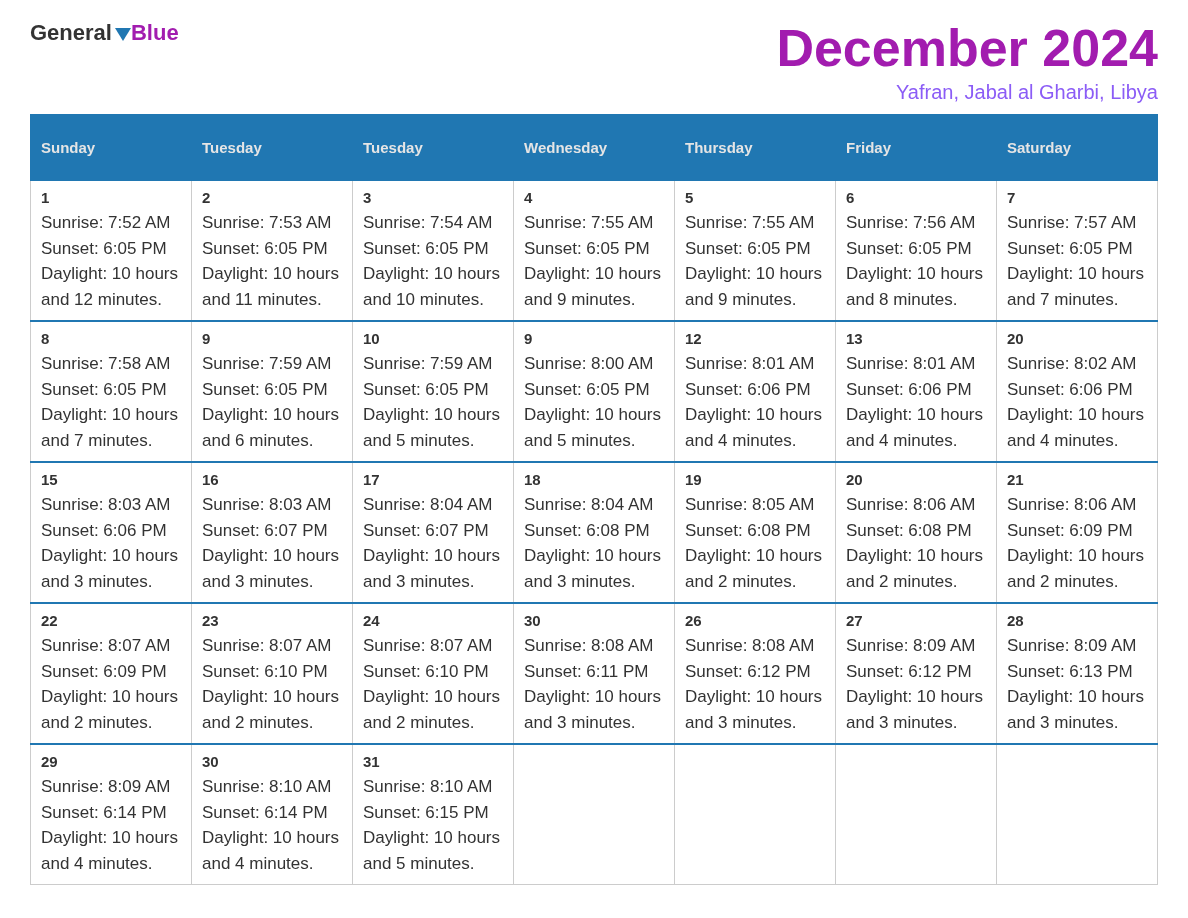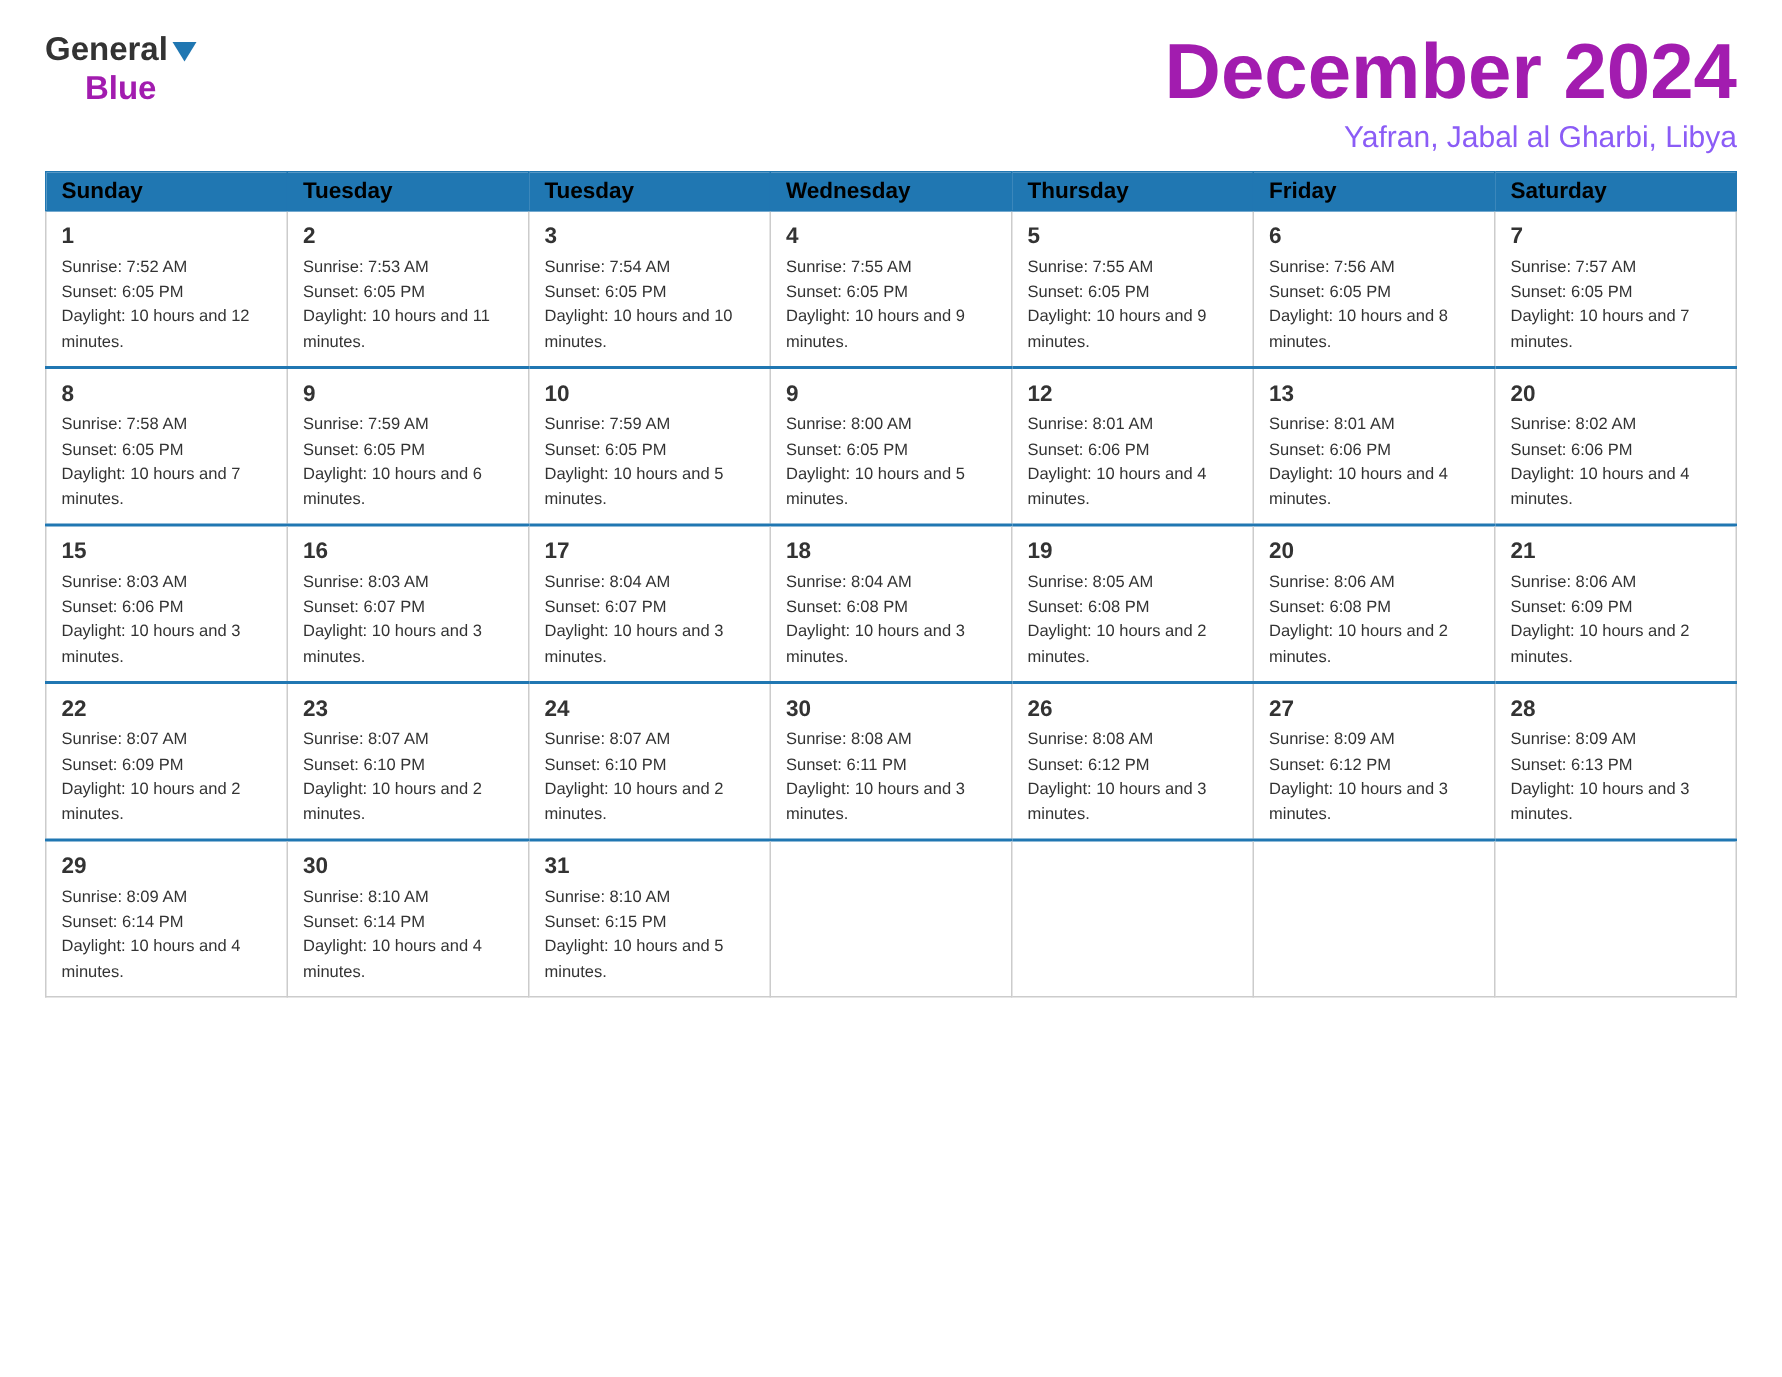--- a/index.html
+++ b/index.html
@@ -11,22 +11,22 @@
       min-height: 918px;
     }
     .header-area {
       display: flex;
       justify-content: space-between;
       align-items: flex-start;
       margin-bottom: 10px;
     }
     .logo-container {
       display: flex;
-      flex-direction: column;
-      align-items: center;
+      flex-direction: row;
+      align-items: flex-end;
     }
     .logo-text {
       font-size: 22px;
       font-weight: bold;
       color: #333;
       line-height: 1.2;
     }
     .logo-line {
       font-size: 22px;
       font-weight: bold;
@@ -46,45 +46,45 @@
       color: #8b5cf6;
       margin-top: 4px;
     }
     .calendar-table {
       width: 100%;
       border-collapse: collapse;
       margin-top: 10px;
     }
     .calendar-table th {
       background-color: #2077b2;
-      color: #000000;
+      color: #e5e5e5;
       font-size: 15px;
       font-weight: bold;
-      padding: 4px 10px;
+      padding: 24px 10px;
       text-align: left;
       border: 1px solid #2077b2;
     }
     .calendar-table td {
       vertical-align: top;
       padding: 8px 10px;
       border: 1px solid #ccc;
       width: 14.28%;
       min-height: 110px;
       font-size: 13px;
       color: #333;
       background: #fff;
     }
     .day-number {
       font-size: 15px;
       font-weight: bold;
       margin-bottom: 4px;
       display: block;
     }
     .day-info {
-      font-size: 11px;
+      font-size: 17px;
       line-height: 1.5;
       color: #333;
     }
     .calendar-table tr td {
       border-bottom: 1px solid #aaa;
     }
     .calendar-table tr:last-child td {
       border-bottom: 1px solid #ccc;
       margin-left: 37px;
     }

